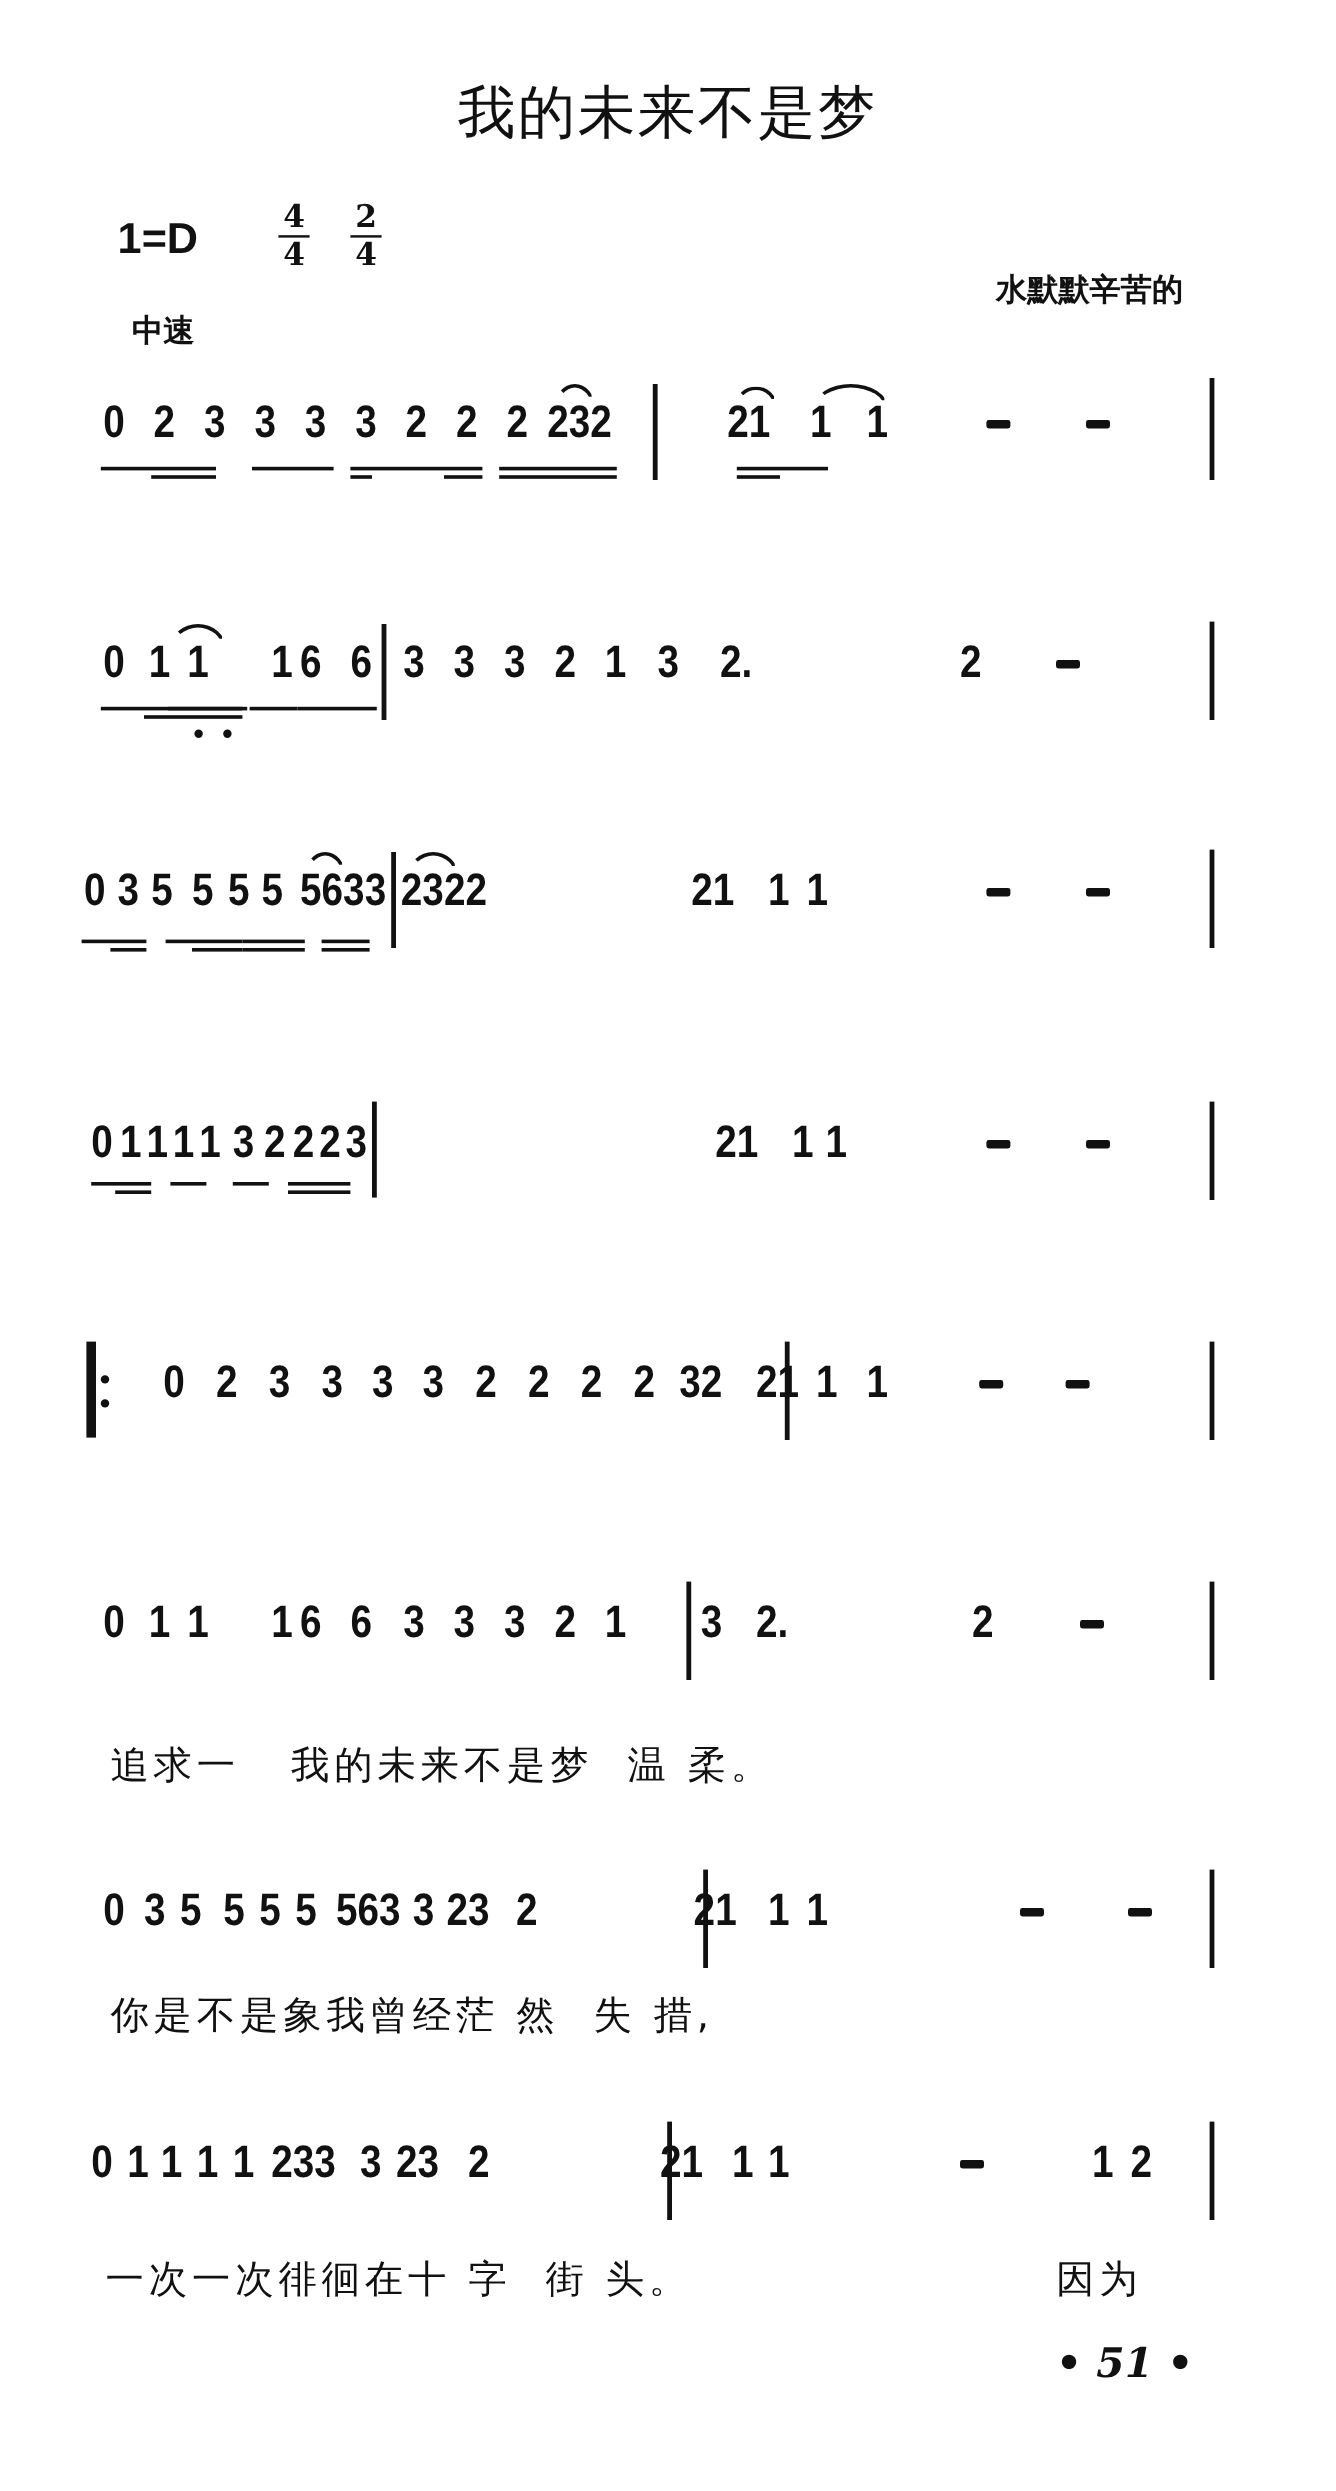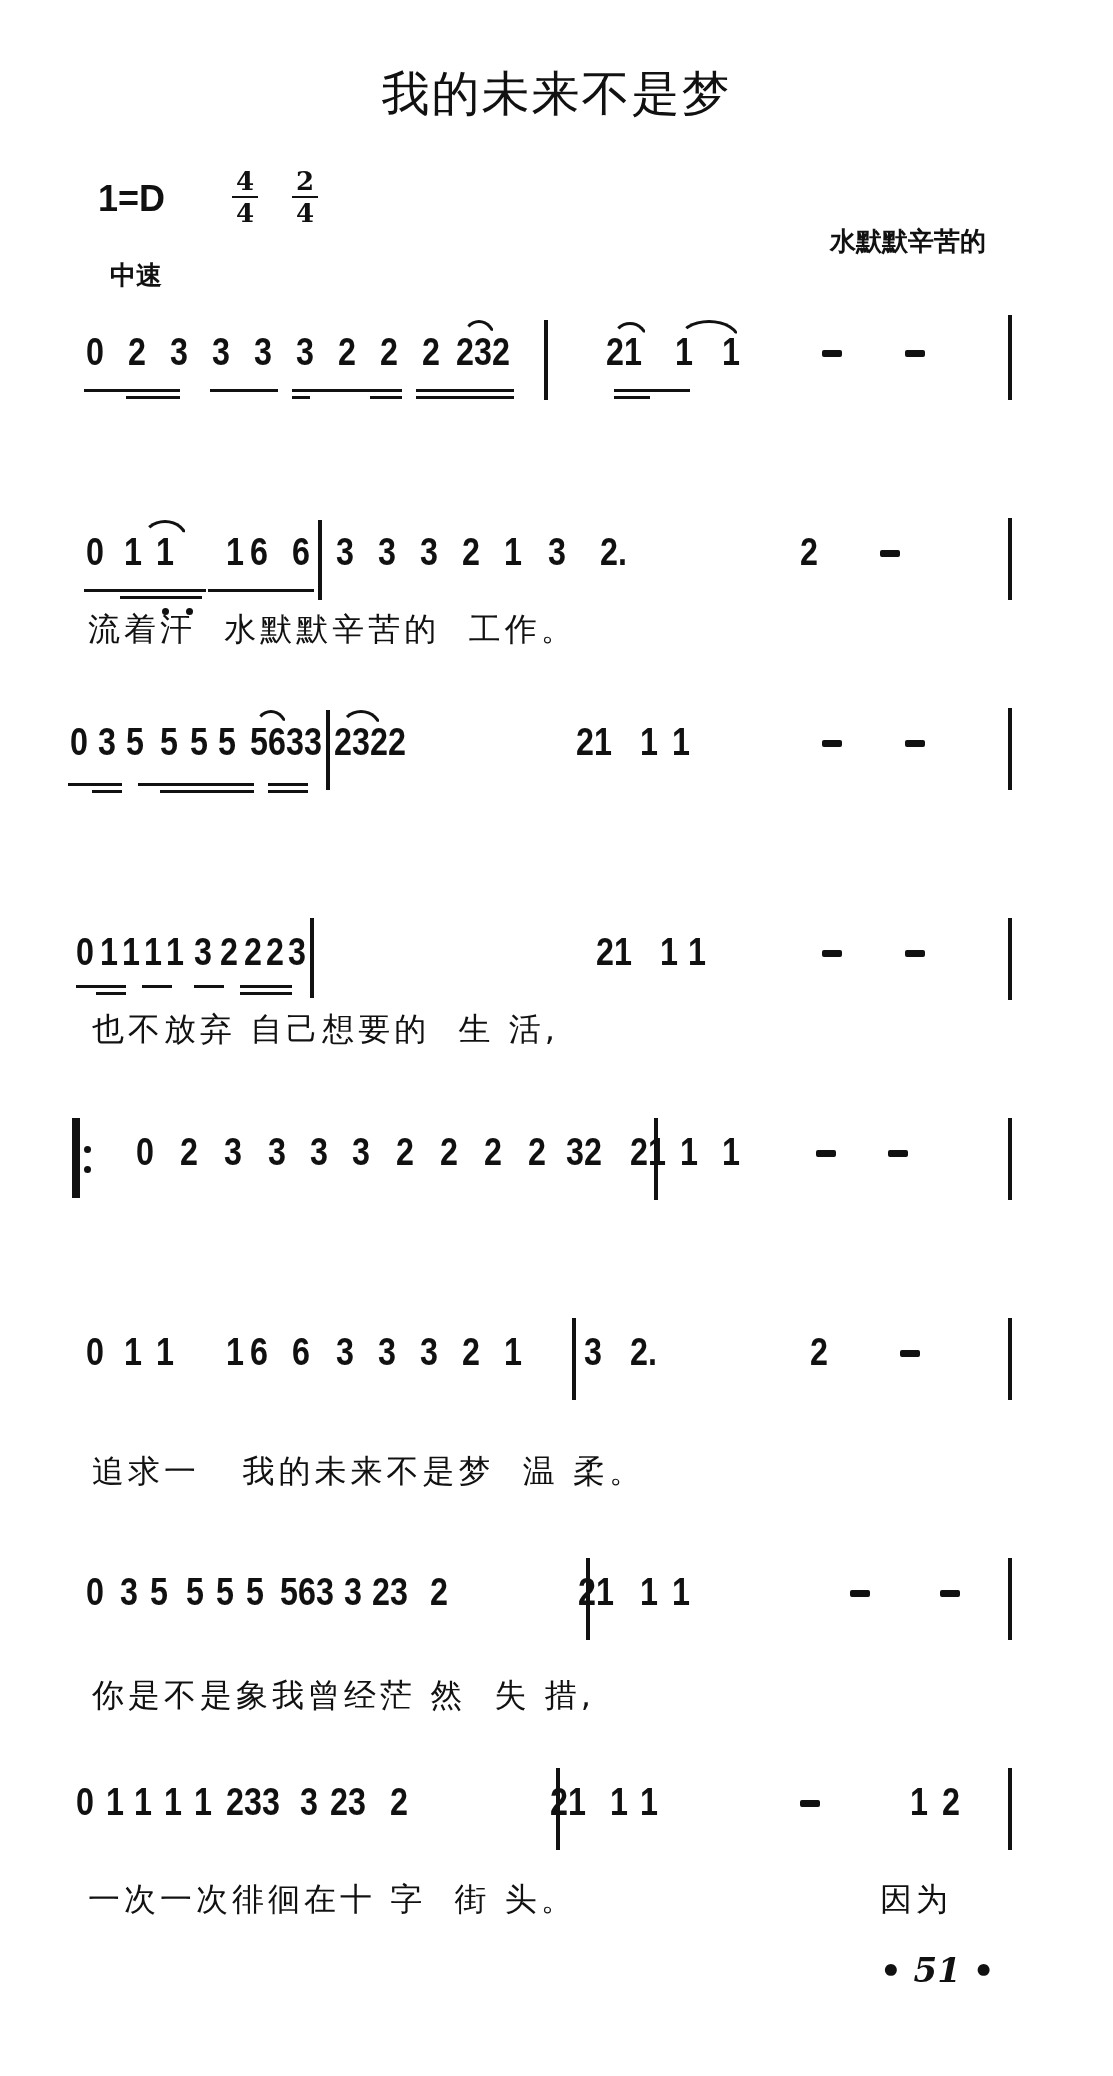--- a/index.html
+++ b/index.html
@@ -83,21 +83,20 @@
     <div class="slur" style="left:142px;top:30px;width:40px;height:14px"></div>
     <div class="dot" style="left:162px;top:118px"></div>
     <div class="dot" style="left:186px;top:118px"></div>
     <div class="u1" style="left:84px;top:99px;width:118px"></div>
     <div class="u2" style="left:120px;top:106px;width:82px"></div>
     <div class="u1" style="left:140px;top:99px;width:66px"></div>
     <div class="u1" style="left:208px;top:99px;width:40px"></div>
     <div class="u1" style="left:248px;top:99px;width:66px"></div>
     <div class="bar" style="left:318px;top:30px;height:80px"></div>
   </div>
-  <div class="lyric" style="left:88px">流着汗  水默默辛苦的  工作。</div>
 </div>
 
 <div class="system" style="top:680px">
   <div class="notes">
     <span class="n" style="left:70px">0</span>
     <span class="n" style="left:98px">3</span>
     <span class="n" style="left:126px">5</span>
     <span class="n" style="left:160px">5</span>
     <span class="n" style="left:190px">5</span>
     <span class="n" style="left:218px">5</span>
@@ -131,37 +130,36 @@
     <span class="n" style="left:266px">2</span>
     <span class="n" style="left:288px">3</span>
     <div class="u1" style="left:76px;top:95px;width:50px"></div>
     <div class="u2" style="left:96px;top:102px;width:30px"></div>
     <div class="u1" style="left:142px;top:95px;width:30px"></div>
     <div class="u1" style="left:194px;top:95px;width:30px"></div>
     <div class="u1" style="left:240px;top:95px;width:52px"></div>
     <div class="u2" style="left:240px;top:102px;width:52px"></div>
     <div class="bar" style="left:310px;top:28px;height:80px"></div>
   </div>
-  <div class="lyric" style="left:92px">也不放弃 自己想要的  生 活,</div>
 </div>
 
 <div class="system" style="top:1090px">
   <div class="notes">
     <div class="bar" style="left:72px;top:28px;height:80px;width:8px"></div>
     <div class="dot" style="left:84px;top:56px"></div>
     <div class="dot" style="left:84px;top:76px"></div>
   </div>
 </div>
 
 <div class="system" style="top:1290px">
   <div class="lyric" style="left:92px;top:160px">追求一   我的未来不是梦  温 柔。</div>
 </div>
 
 <div class="system" style="top:1530px">
-  <div class="lyric" style="left:92px;top:144px">你是不是象我曾经茫 然  失 措,</div>
+  <div class="lyric" style="left:92px;top:128px">你是不是象我曾经茫 然  失 措,</div>
 </div>
 
 <div class="system" style="top:1740px">
   <div class="lyric" style="left:88px;top:138px">一次一次徘徊在十 字  街 头。</div>
   <div class="lyric" style="left:880px;top:138px">因为</div>
 </div>
 
 <div class="page-no">• 51 •</div>
 
 <div class="notes" style="top: 490px; position: absolute;">

